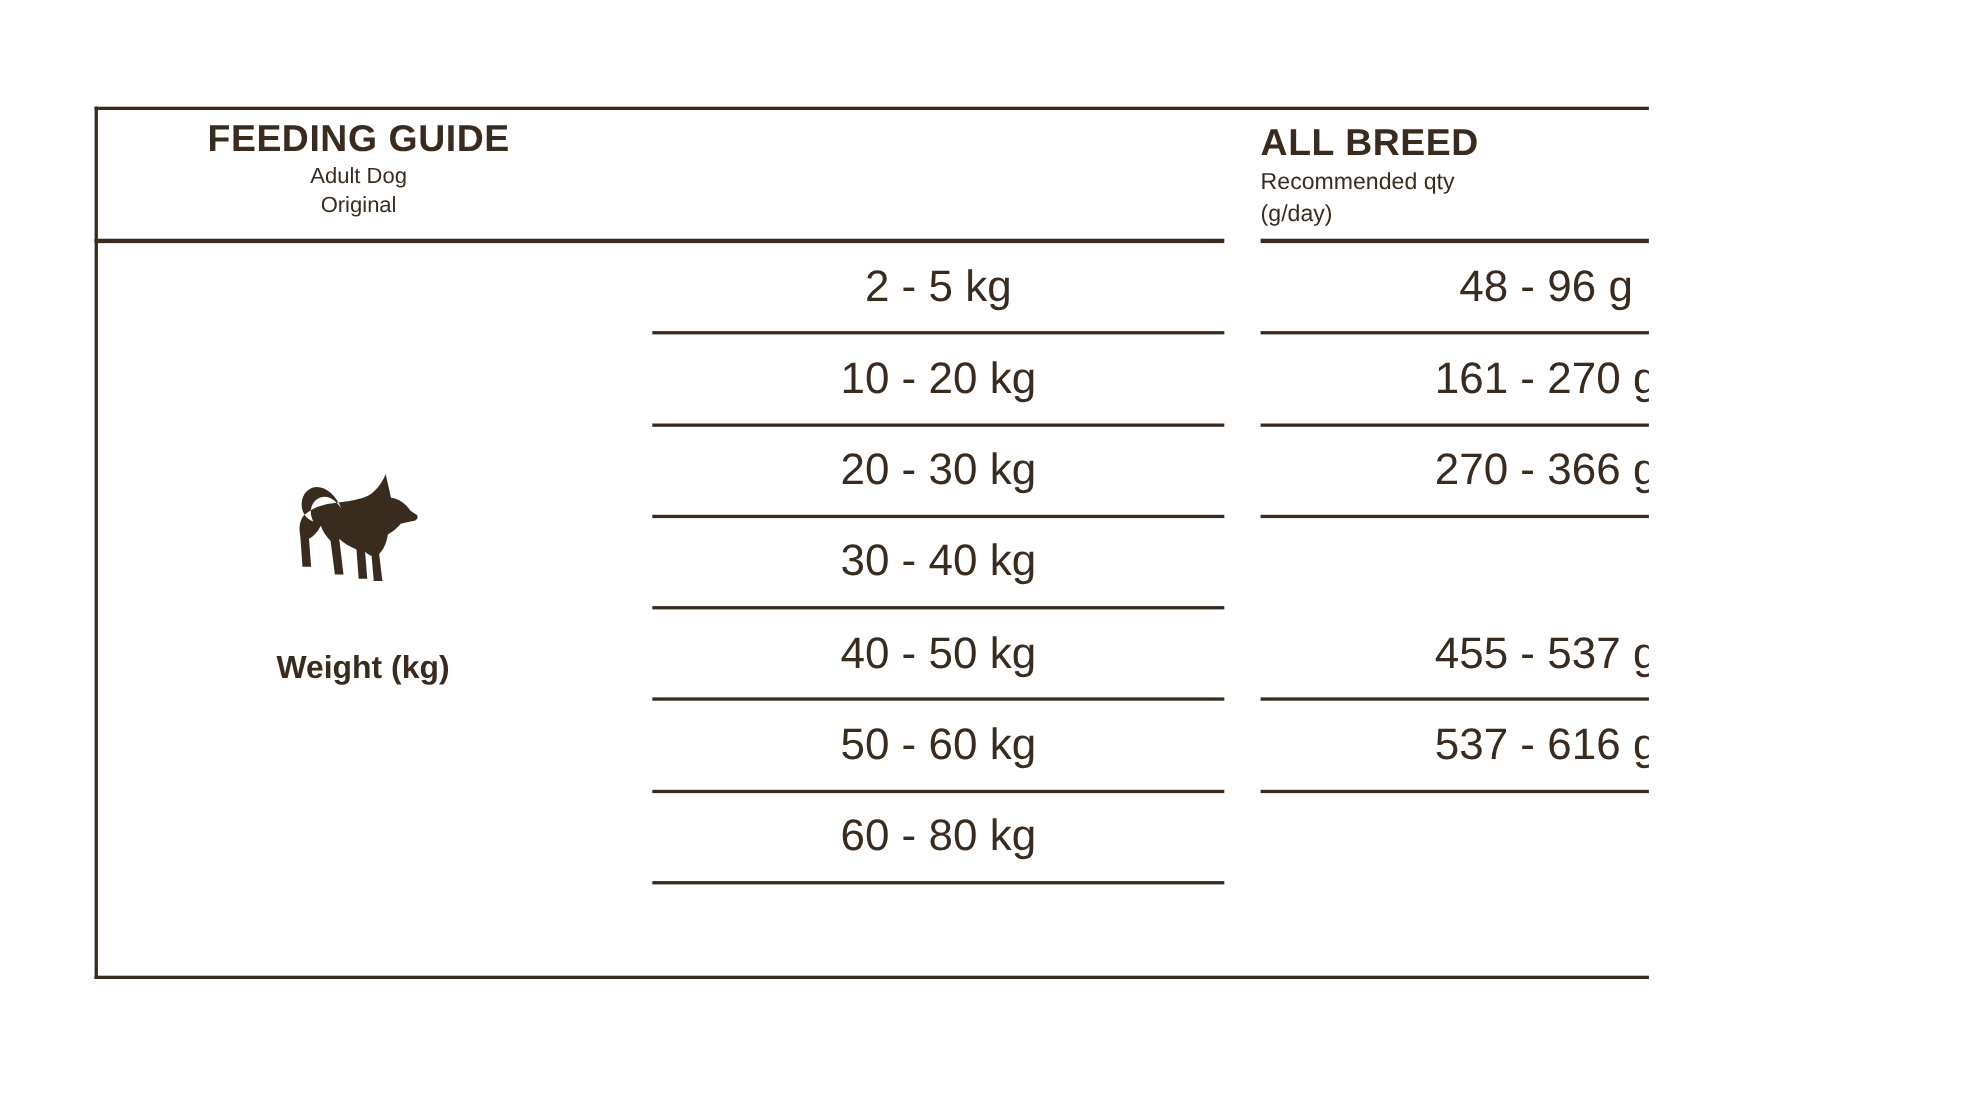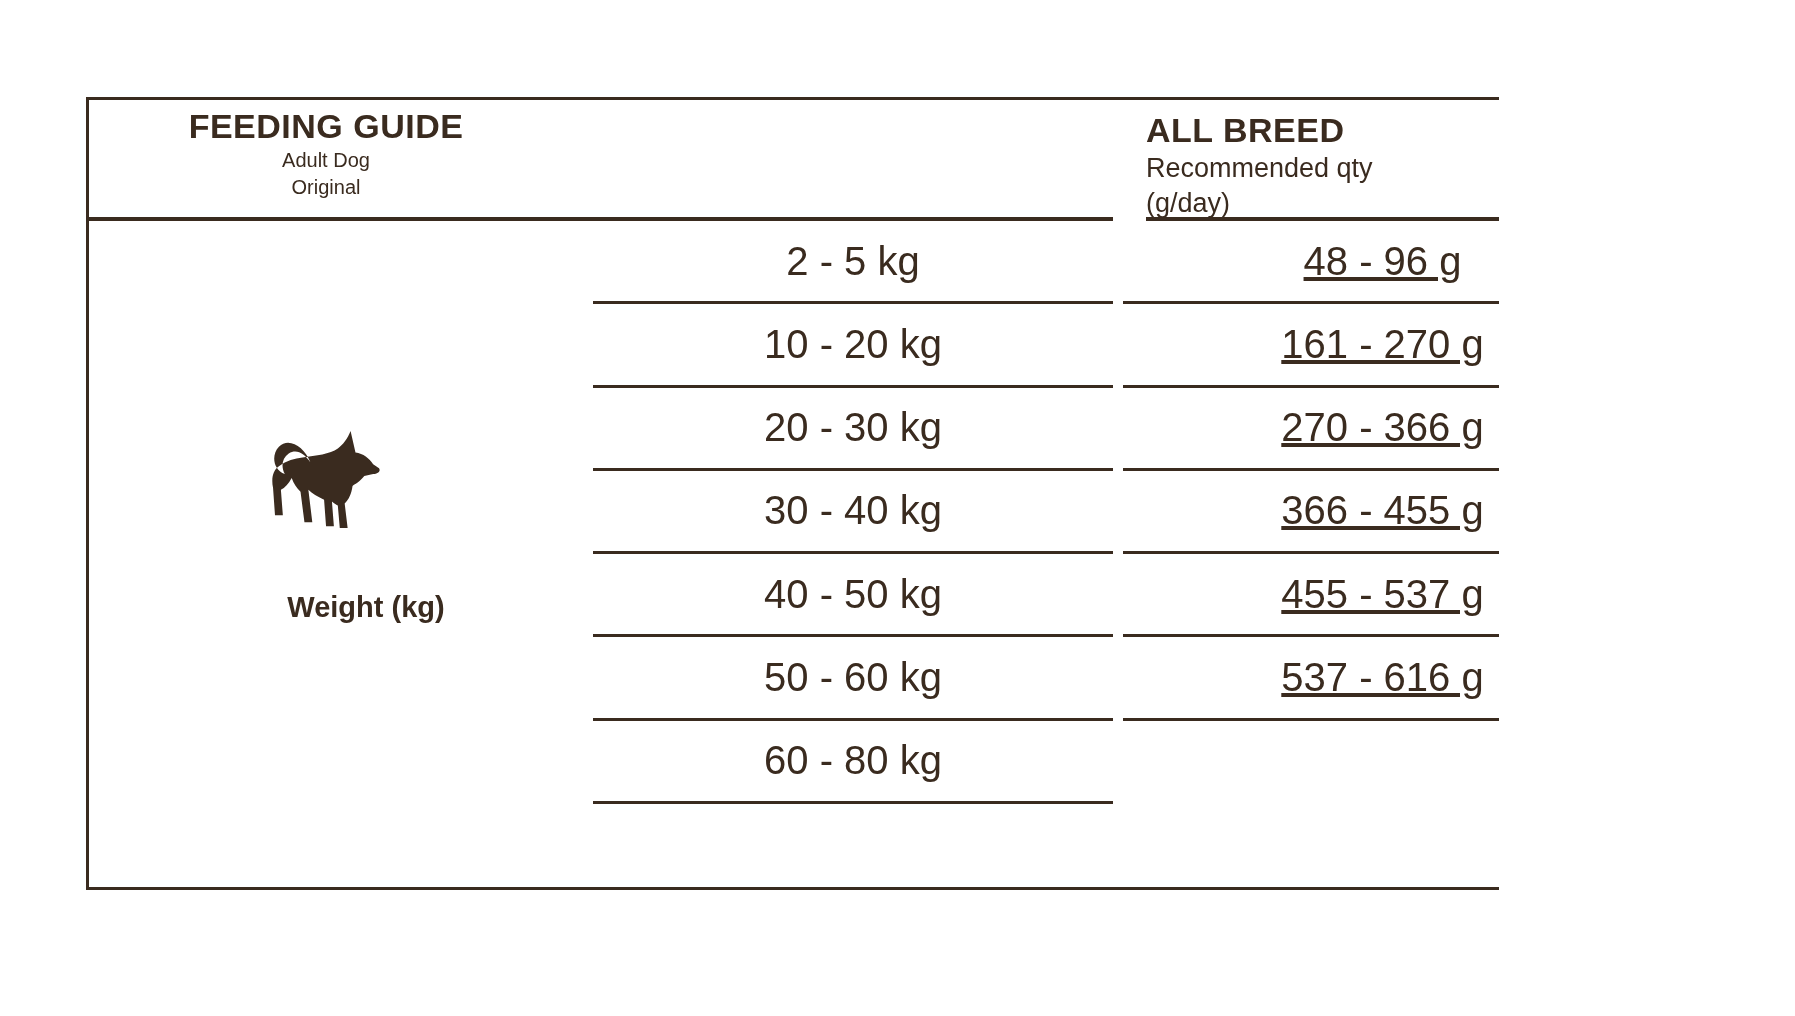--- a/index.html
+++ b/index.html
@@ -32,46 +32,46 @@
     text-align: center; line-height: 1.0;
   }
   .header-left .title { font-size: 34px; font-weight: bold; letter-spacing: 0.5px; }
   .header-left .sub { font-size: 20px; margin-top: 7px; }
 
   .header-right {
     position: absolute; left: 1060px; top: 16px; width: 519px;
     text-align: left; line-height: 1.0;
   }
   .header-right .title { font-size: 34px; font-weight: bold; letter-spacing: 0.5px; }
-  .header-right .sub { font-size: 27px; margin-top: 8px; }
+  .header-right .sub { font-size: 21px; margin-top: 8px; }
 
   .dog-wrap {
     position: absolute; left: 182px; top: 330px; width: 120px; height: 106px;
   }
   .dog-wrap svg { width: 100%; height: 100%; display: block; }
 
   .weight-label {
-    position: absolute; left: 16px; top: 494px; width: 480px;
-    text-align: center; font-size: 29px; font-weight: bold; padding-left: 24px;
+    position: absolute; left: 4px; top: 494px; width: 480px;
+    text-align: center; font-size: 29px; font-weight: bold;
   }
 
   .rows {
     position: absolute; left: 0; top: 124px; width: 1612px; height: 666px;
     display: flex; flex-direction: column;
   }
   .row { position: relative; flex: 1; }
   .cell {
     position: absolute; top: 0; bottom: 0;
     display: flex; align-items: center; justify-content: center;
     font-size: 40px; color: #3a2b1f;
     border-bottom: 3px solid #3a2b1f;
     box-sizing: border-box;
   }
   .cell-weight { left: 507px; width: 520px; }
-  .cell-qty    { left: 1037px; width: 519px; text-decoration: underline; }
+  .cell-qty    { left: 1060px; width: 519px; }
 </style>
 </head>
 <body>
 
 <div class="canvas">
   <div class="frame">
 
     <div class="edge edge-top"></div>
     <div class="edge edge-bottom"></div>
     <div class="edge edge-left"></div>
@@ -130,21 +130,20 @@
       <div class="row">
         <div class="cell cell-weight">10 - 20 kg</div>
         <div class="cell cell-qty">161 - 270 g</div>
       </div>
       <div class="row">
         <div class="cell cell-weight">20 - 30 kg</div>
         <div class="cell cell-qty">270 - 366 g</div>
       </div>
       <div class="row">
         <div class="cell cell-weight">30 - 40 kg</div>
-        <div class="cell cell-qty">366 - 455 g</div>
       </div>
       <div class="row">
         <div class="cell cell-weight">40 - 50 kg</div>
         <div class="cell cell-qty">455 - 537 g</div>
       </div>
       <div class="row">
         <div class="cell cell-weight">50 - 60 kg</div>
         <div class="cell cell-qty">537 - 616 g</div>
       </div>
       <div class="row">

